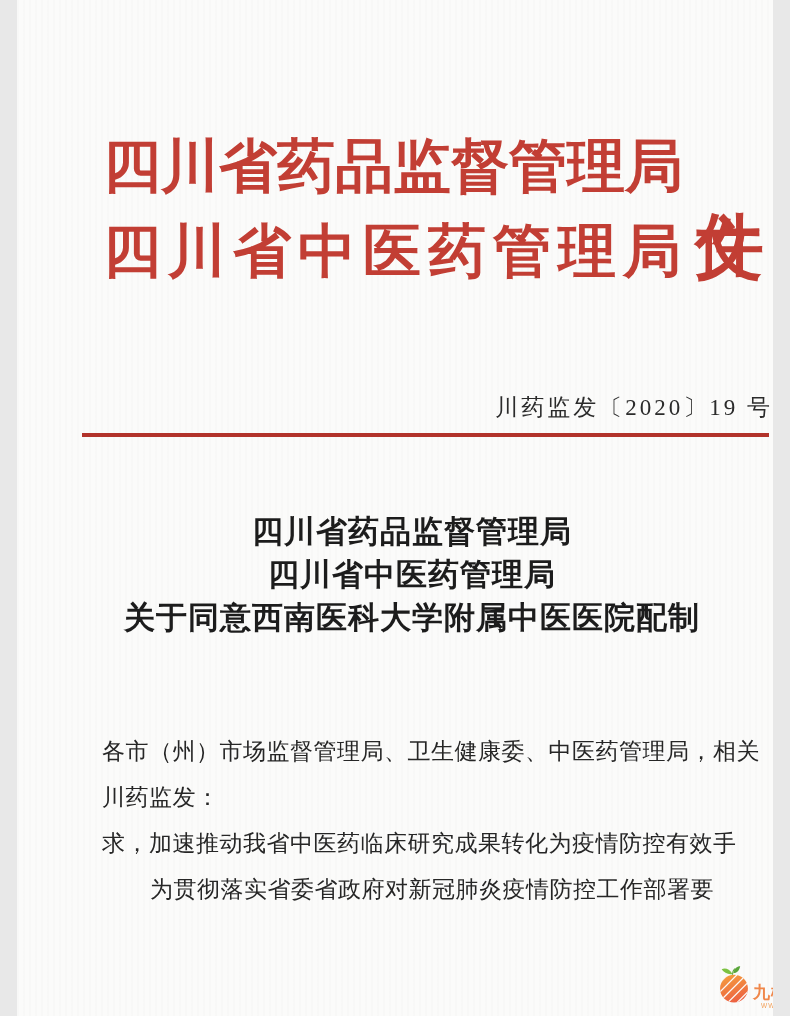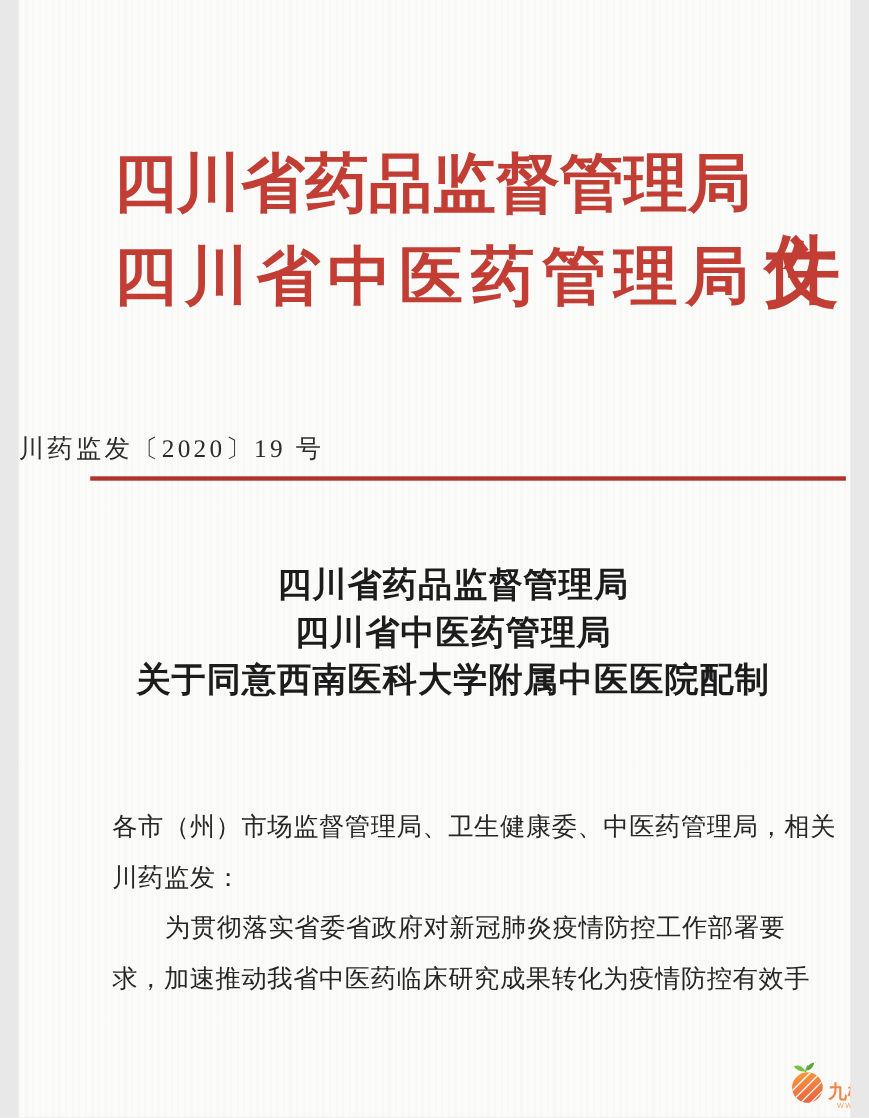--- a/index.html
+++ b/index.html
@@ -24,21 +24,21 @@
   .doc-label {
     position: absolute; top: 156px; left: 679px;
     writing-mode: vertical-rl; text-orientation: upright;
     font-size: 68px; font-weight: bold; line-height: 1;
     letter-spacing: 2px; color: #c23e34; white-space: nowrap;
   }
 
   
   .doc-number {
     position: absolute; top: 392px; left: 0; width: 100%;
-    text-align: left; font-size: 23px; letter-spacing: 3px; color: #2b2b2b;
+    text-align: right; font-size: 23px; letter-spacing: 3px; color: #2b2b2b;
   }
 
   
   .red-rule {
     position: absolute; top: 433px; left: 65px;
     width: 687px; height: 4px; border: 0;
     background: #b2332b;
   }
 
   
@@ -98,22 +98,22 @@
 
   <div class="title-block">
     <div class="title-line">四川省药品监督管理局</div>
     <div class="title-line">四川省中医药管理局</div>
     <div class="title-line">关于同意西南医科大学附属中医医院配制</div>
   </div>
 
   <div class="body-block">
     <div class="body-line">各市（州）市场监督管理局、卫生健康委、中医药管理局，相关</div>
     <div class="body-line">川药监发：</div>
+    <div class="body-line">求，加速推动我省中医药临床研究成果转化为疫情防控有效手</div>
     <div class="body-line indent">为贯彻落实省委省政府对新冠肺炎疫情防控工作部署要</div>
-    <div class="body-line">求，加速推动我省中医药临床研究成果转化为疫情防控有效手</div>
   </div>
 
   <div class="watermark">
     <div class="wm-row">
       <svg width="44" height="52" viewBox="0 0 44 52">
         <defs>
           <linearGradient id="og" x1="0" y1="0" x2="0.3" y2="1">
             <stop offset="0" stop-color="#f6a83d"></stop>
             <stop offset="1" stop-color="#ec5f42"></stop>
           </linearGradient>

